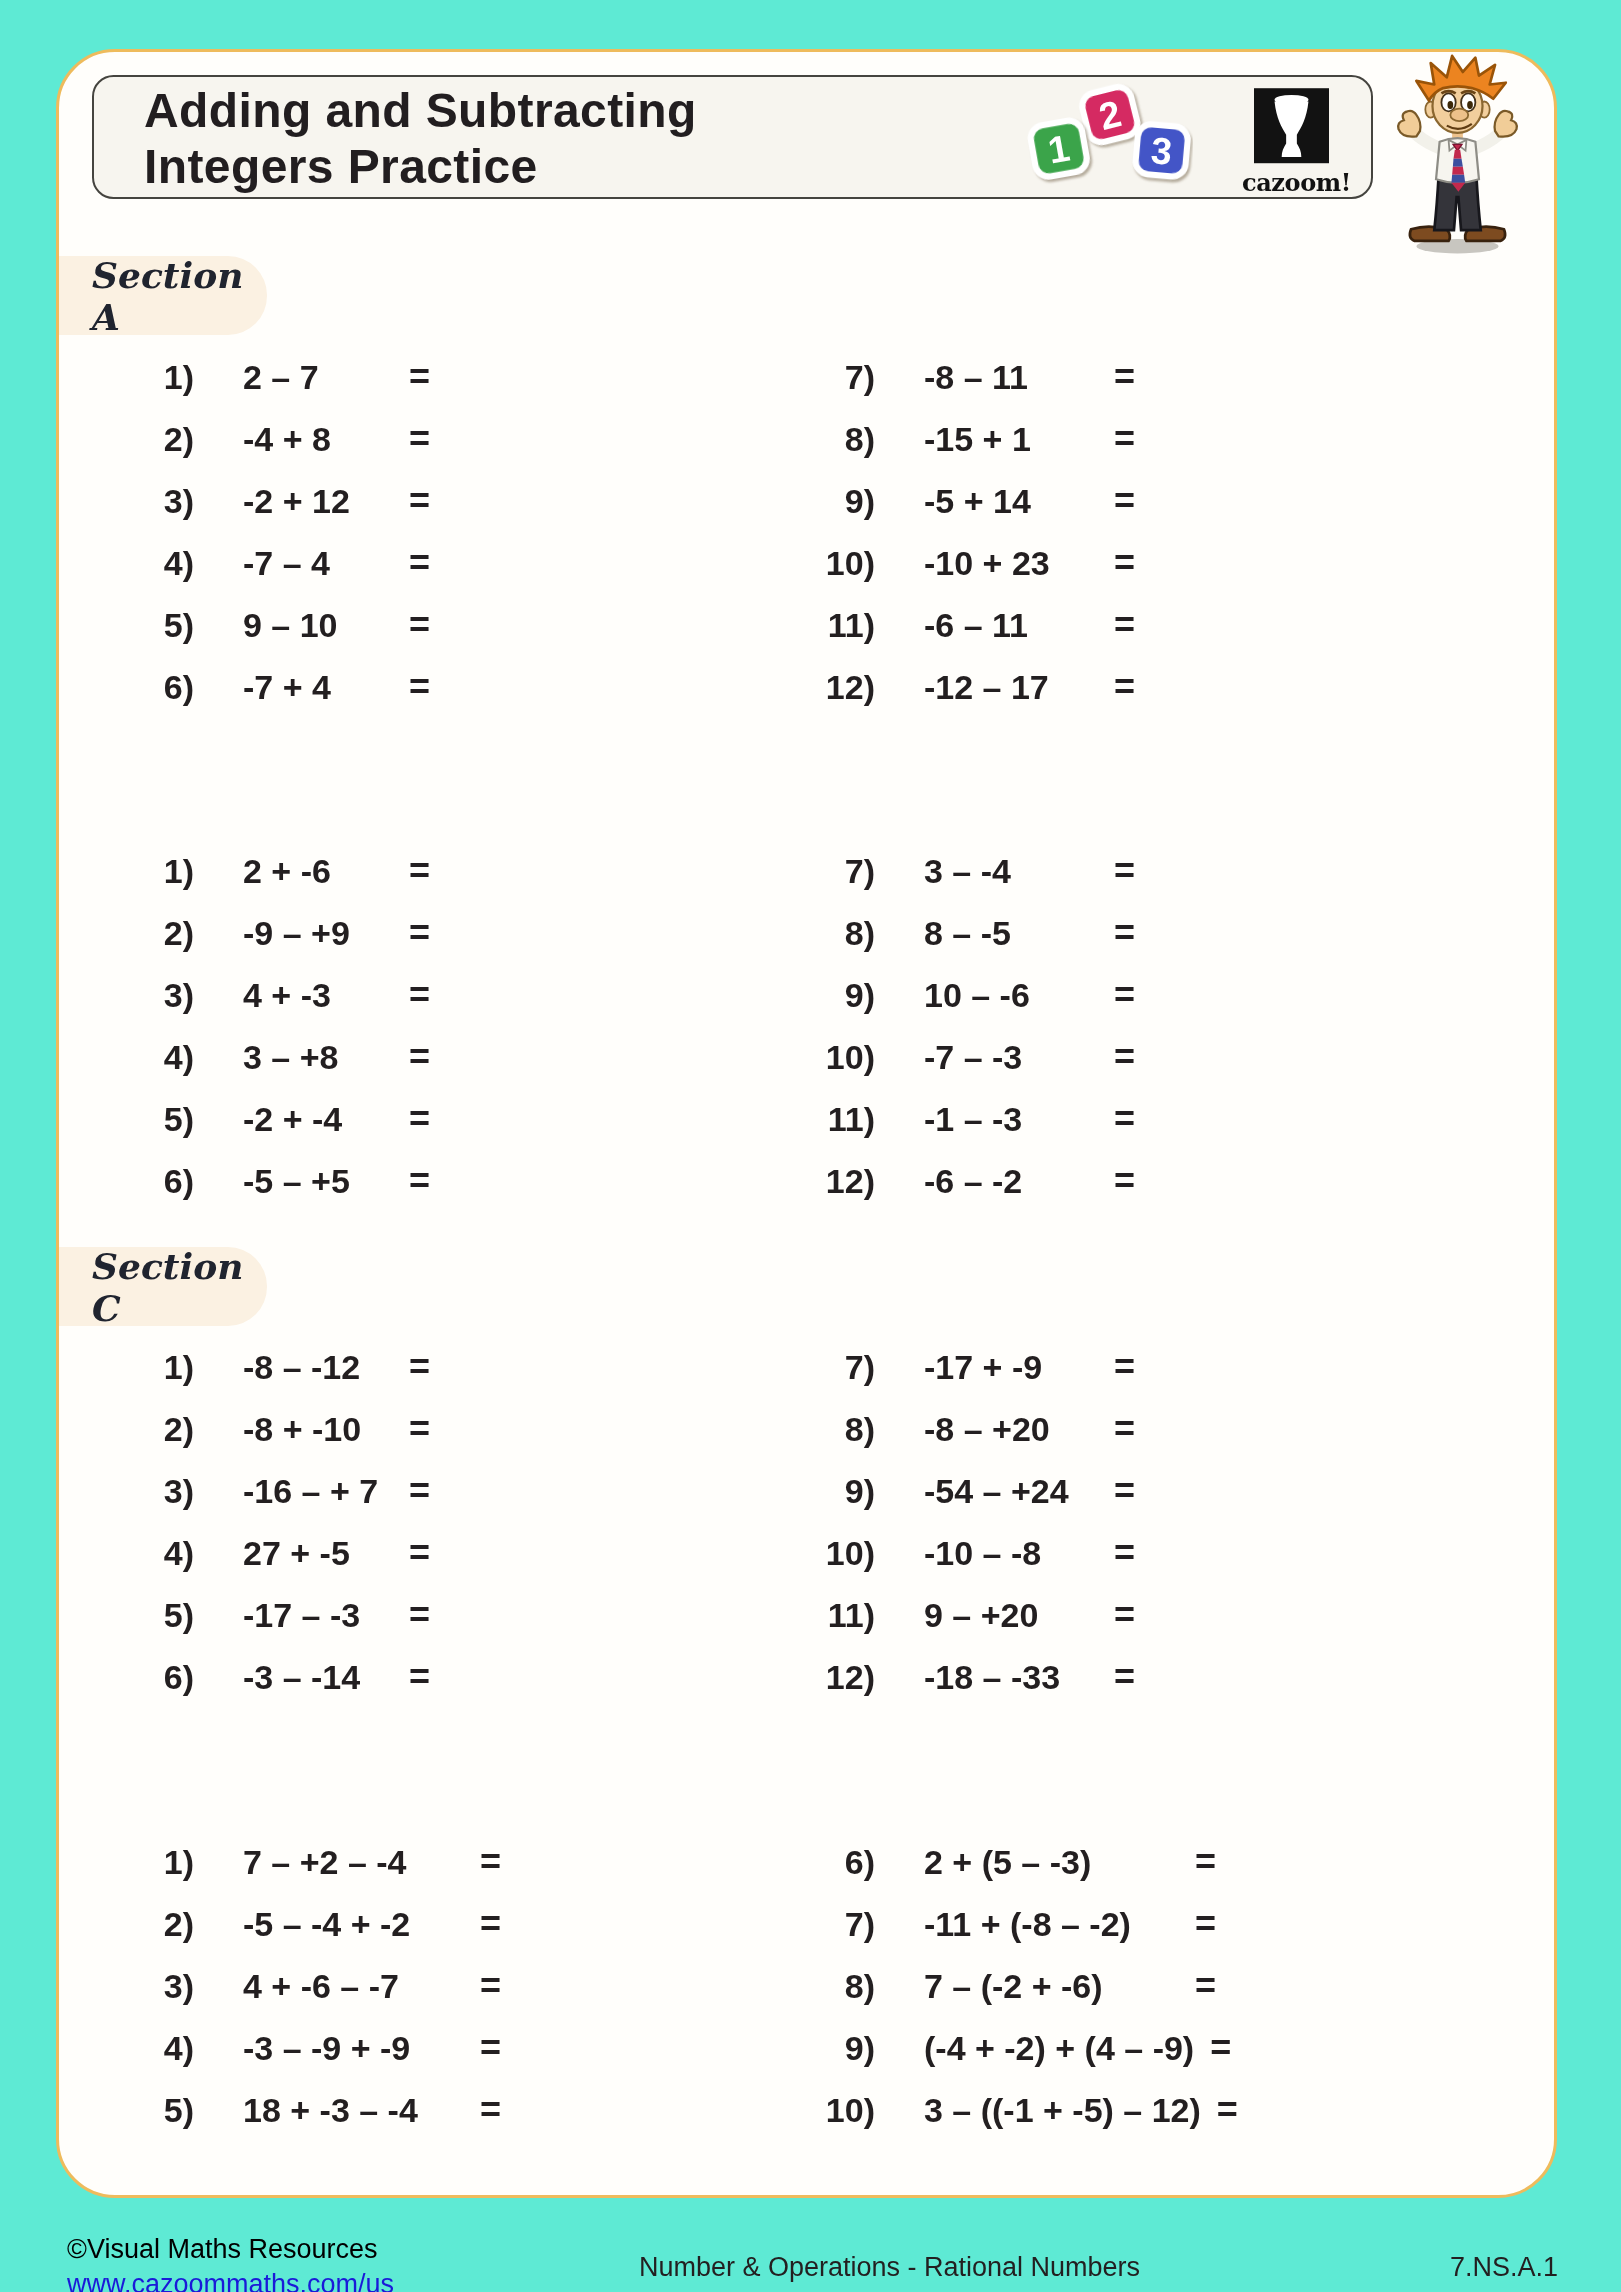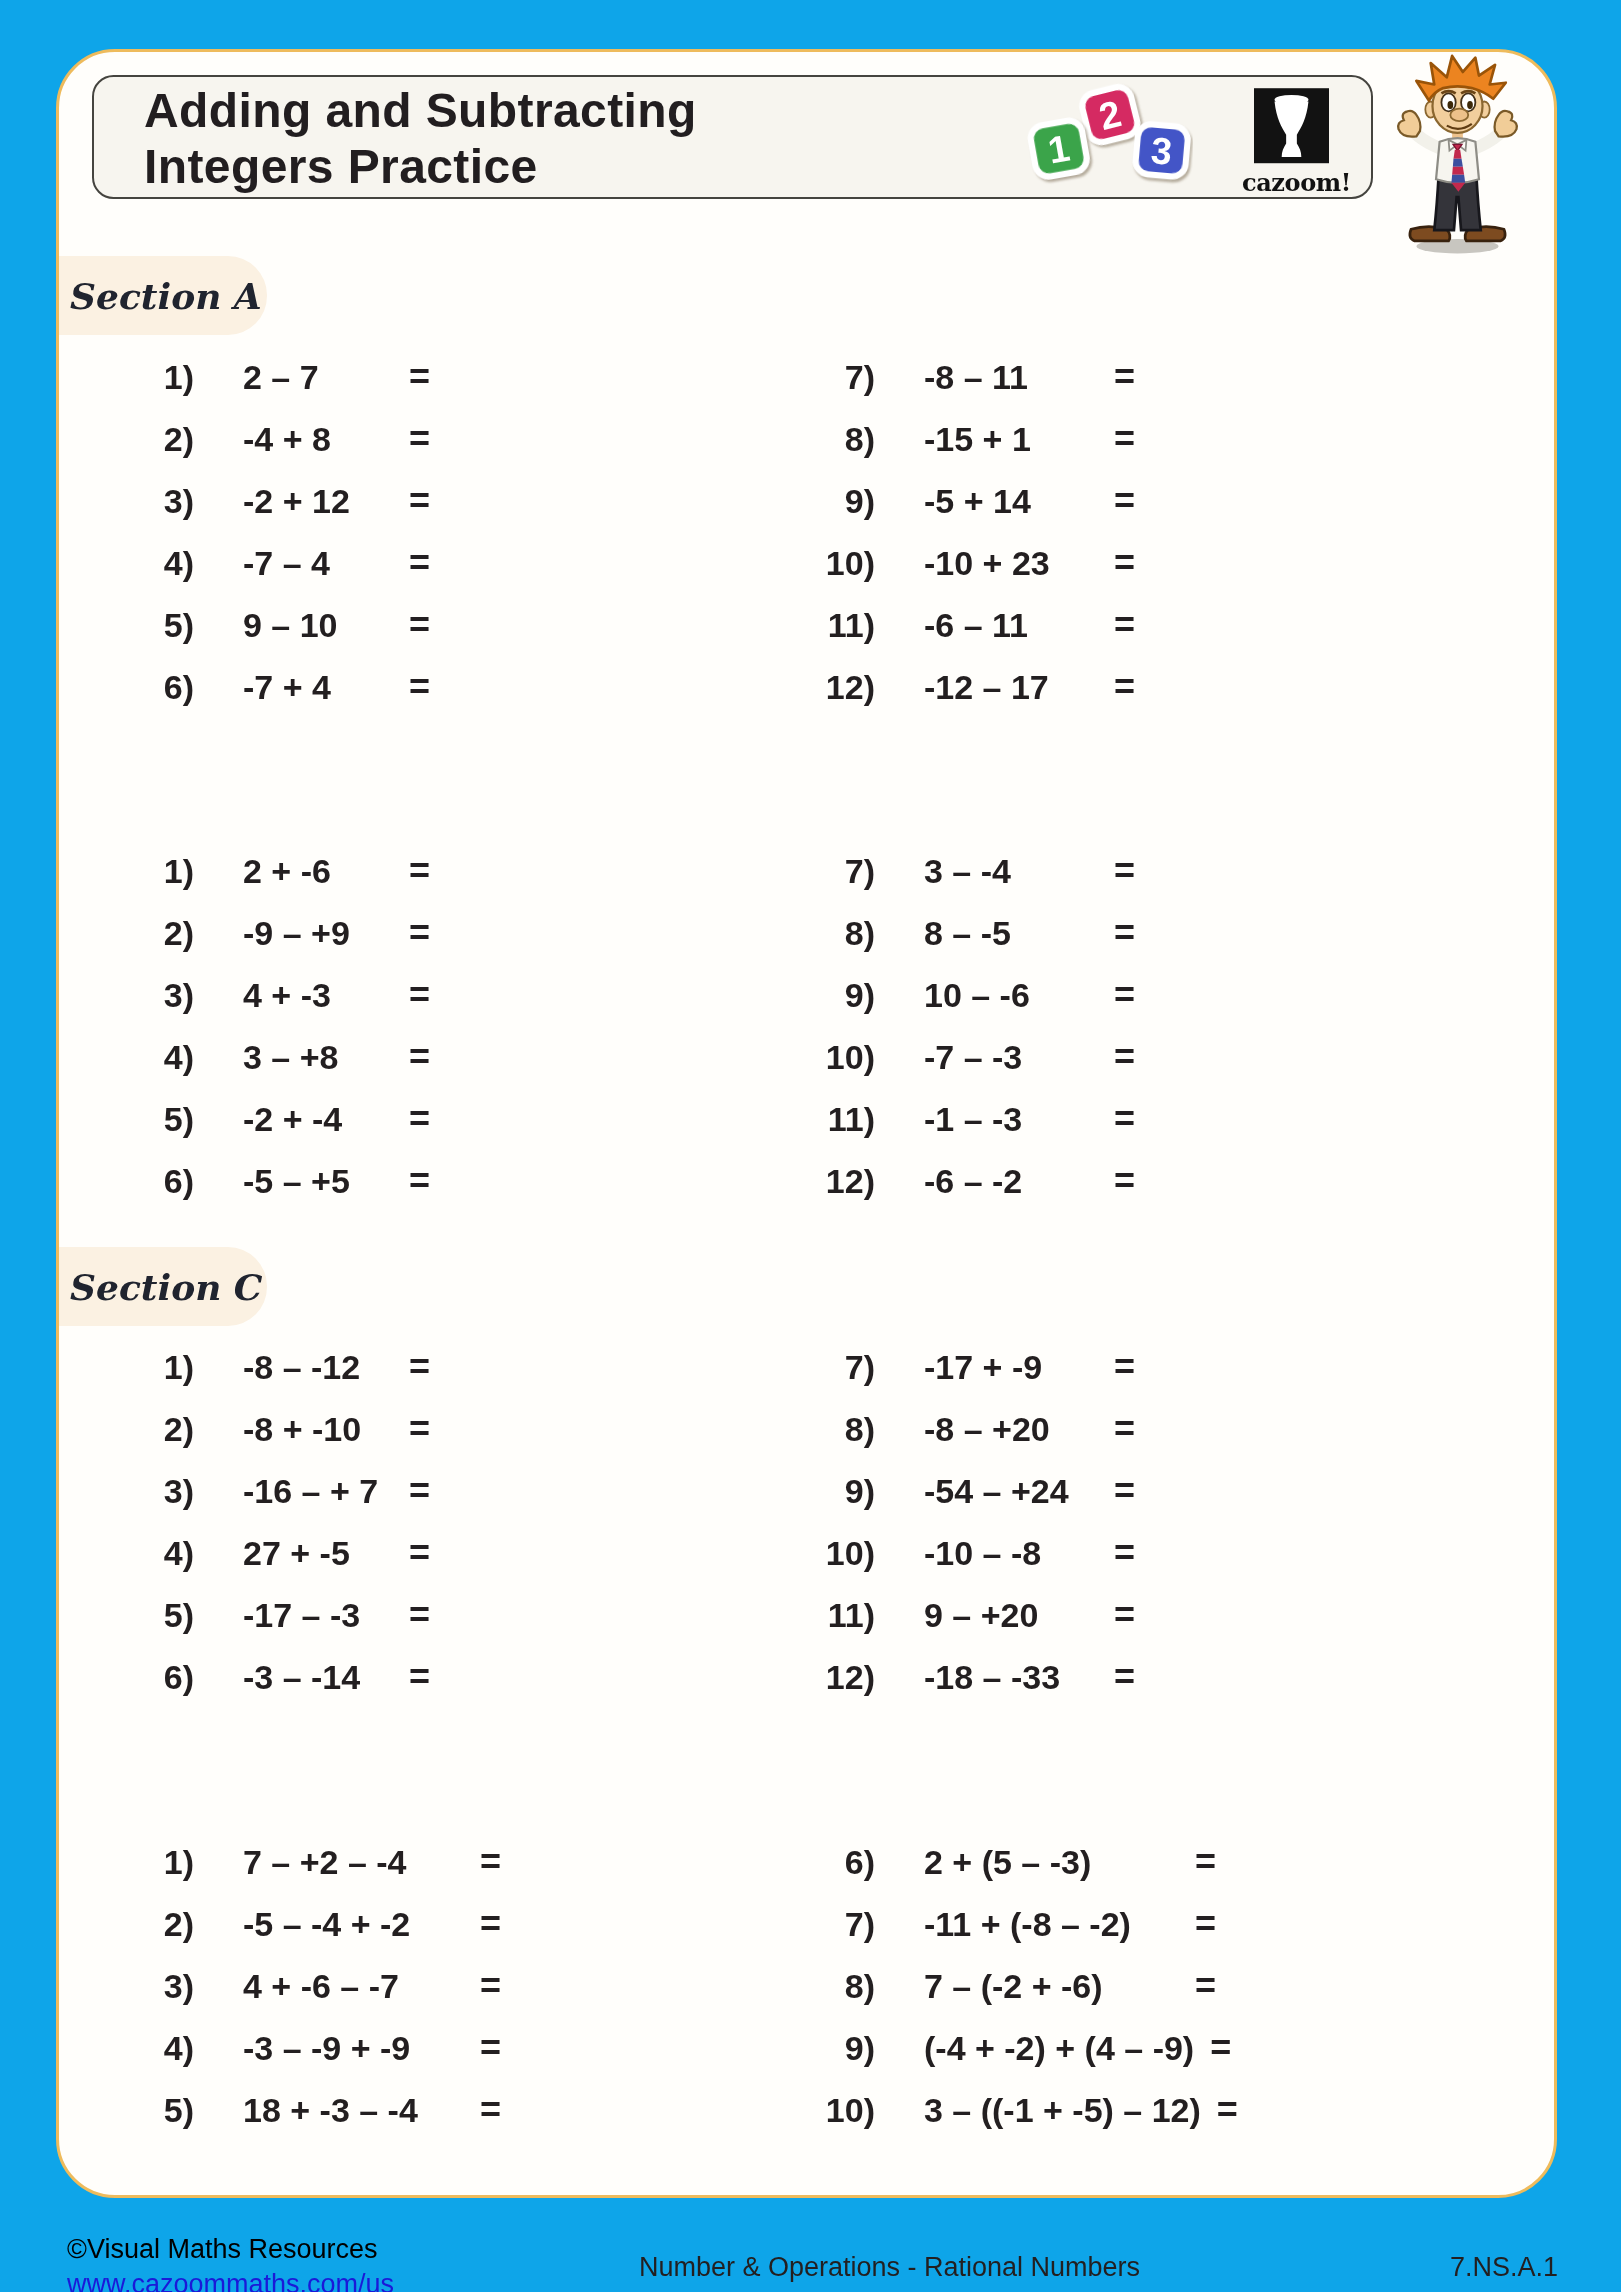--- a/index.html
+++ b/index.html
@@ -1,37 +1,37 @@
 <!DOCTYPE html>
 <html style="font-size:14.3px"><head>
 <meta charset="utf-8">
 <style>
   html,body{margin:0;padding:0;}
-  .page{position:relative;width:1622px;height:2293px;background:#0ea5e9;
+  .page{position:relative;width:1622px;height:2293px;background:#5eead4;
         font-family:"Liberation Sans",sans-serif;color:#231f20;overflow:hidden;}
   .border-frame{position:absolute;left:56px;top:49px;width:1501px;height:2149px;
         border:3.6px solid #eebb5c;border-radius:59px;background:#fffefb;box-sizing:border-box;}
   
   .header-box{position:absolute;left:92px;top:75px;width:1281px;height:124px;
         background:#f7f5ef;border:2.7px solid #45443f;border-radius:21.5px;box-sizing:border-box;}
   .title{position:absolute;left:50px;top:6.3px;font-size:48px;font-weight:bold;
         line-height:56px;letter-spacing:0.4px;color:#221e20;}
   .logo123{position:absolute;left:929px;top:0px;width:170px;height:120px;}
   .tile rect{filter:drop-shadow(2px 3px 1px rgba(80,60,30,.40));}
   .tile text{font-family:"Liberation Sans",sans-serif;font-weight:bold;font-size:42px;fill:#ffffff;}
   .cazoom{position:absolute;left:1148px;top:10.7px;width:99px;text-align:center;}
   .cazoom svg{display:block;margin:0 auto;}
   .cazoom-word{font-family:"DejaVu Serif",serif;font-weight:bold;font-size:24px;
         margin-top:1px;letter-spacing:-0.4px;color:#121212;}
   .mascot{position:absolute;left:1386px;top:54px;}
   
   .section-label{position:absolute;left:59px;width:208px;height:79px;background:#fbf1e2;
         border-radius:0 39px 39px 0;font-family:"DejaVu Serif",serif;font-style:italic;
         font-weight:bold;font-size:36px;color:#20242f;display:flex;align-items:center;
-        padding-left:11px;box-sizing:border-box;}
+        padding-left:33px;box-sizing:border-box;}
   .col{position:absolute;width:699px;}
   .col-left{left:112px;}
   .col-right{left:793px;}
   .prob{height:62px;display:flex;align-items:center;font-weight:bold;font-size:34px;white-space:nowrap;}
   .pnum{width:82px;text-align:right;flex:none;}
   .pexpr{margin-left:49px;margin-right:16px;min-width:var(--exprw,150px);}
   .peq{flex:none;font-size:36px;}
   
   .foot-copy{position:absolute;left:67px;top:2232px;font-size:27px;line-height:35px;color:#000;}
   .foot-link{color:#1a1ad8;text-decoration:underline;cursor:pointer;}

